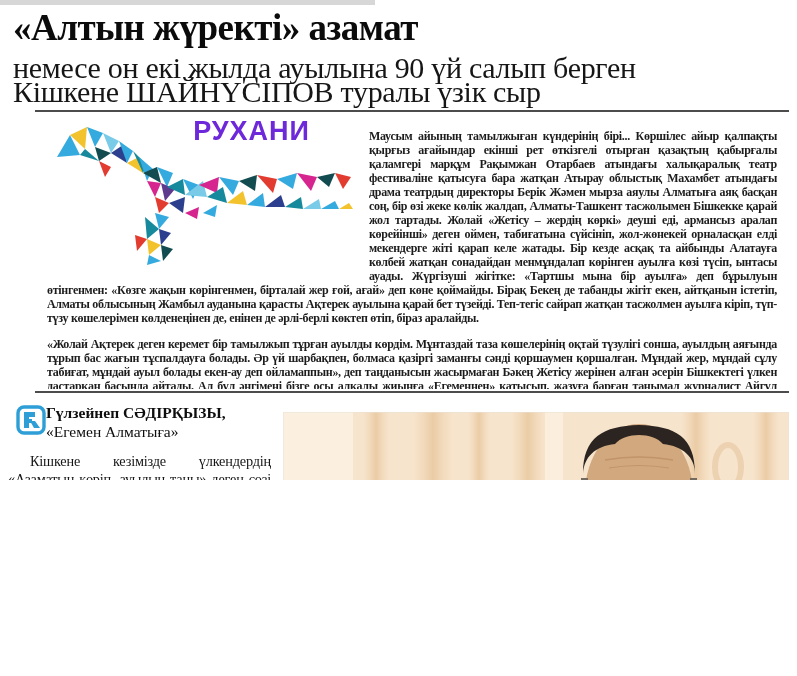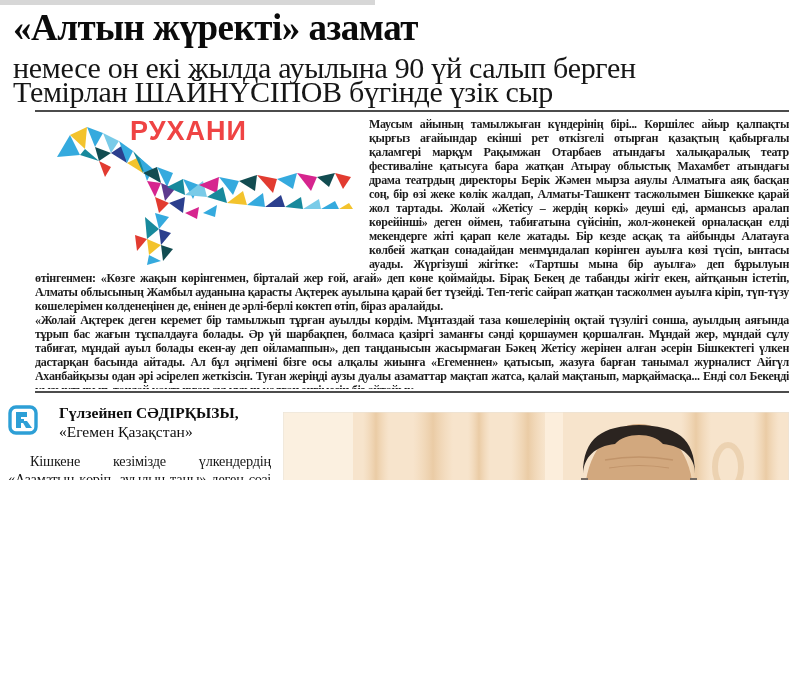--- a/index.html
+++ b/index.html
@@ -17,34 +17,34 @@
     font-size:30px;line-height:24px;color:#161616;letter-spacing:-0.3px;
   }
   .rule{position:absolute;left:35px;width:754px;height:2px;background:#4c4c4c;}
   .rule-top{top:110px;}
   .rule-mid{top:391px;}
   .intro{
     position:absolute;left:35px;top:117px;width:754px;height:272px;overflow:hidden;
     text-align:justify;font-size:12px;line-height:14px;font-weight:bold;
     letter-spacing:-0.3px;color:#1c1c1c;
   }
-  .intro p{margin:0;}
+  .intro p{margin:12px;}
   .logo-float{
     position:relative;float:left;width:322px;height:152px;margin:0 12px 2px 0;
   }
   .logo-float svg{position:absolute;left:0;top:0;}
   .logo-text{
-    position:absolute;left:95px;top:0;width:180px;text-align:left;
+    position:absolute;left:95px;top:0;width:180px;text-align:right;
     font-family:"Liberation Sans","DejaVu Sans",sans-serif;font-weight:bold;
-    font-size:27px;line-height:28px;color:#ef4444;letter-spacing:1px;
+    font-size:27px;line-height:28px;color:#6d28d9;letter-spacing:1px;
   }
   .left-col{
     position:absolute;left:8px;top:403px;width:263px;height:270px;overflow:hidden;
   }
-  .byline{display:flex;gap:21px;align-items:flex-start;}
+  .byline{display:flex;gap:0;align-items:flex-start;margin-left:8px;}
   .ek-logo{flex:0 0 30px;width:30px;height:30px;margin-top:2px;}
   .byline-author{font-size:15.5px;font-weight:bold;color:#0e0e0e;line-height:19px;}
   .byline-paper{font-size:15.5px;color:#0e0e0e;line-height:19px;}
   .col-par{
     margin:11px 0 0 0;text-align:justify;text-indent:22px;
     font-size:14.3px;line-height:18.4px;letter-spacing:-0.2px;color:#151515;
   }
   .photo{
     position:absolute;left:283px;top:412px;width:506px;height:261px;overflow:hidden;
   }
@@ -54,21 +54,21 @@
 <body>
 
 <div class="page">
 
   <div class="top-strip"></div>
 
   <h1 class="headline">«Алтын жүректі» азамат</h1>
 
   <div class="subtitle">
     <span>немесе он екі жылда ауылына 90 үй салып берген</span><br>
-    <span>Темірлан ШАЙНҮСІПОВ бүгінде үзік сыр</span>
+    <span>Кішкене ШАЙНҮСІПОВ туралы үзік сыр</span>
   </div>
 
   <div class="rule rule-top"></div>
 
   <div class="intro">
     <div class="logo-float">
       <svg width="322" height="152" viewBox="0 0 322 152">
 
         <polygon points="22,40 35,18 45,38" fill="#35aade"></polygon>
         <polygon points="35,18 52,10 50,32" fill="#f3c32d"></polygon>
@@ -135,21 +135,21 @@
     <div class="byline">
       <svg class="ek-logo" viewBox="0 0 30 30">
         <rect x="2" y="2" width="26" height="26" rx="6" fill="none" stroke="#2d9fd6" stroke-width="3.4"></rect>
         <rect x="8" y="7" width="5" height="16" fill="#2d9fd6"></rect>
         <rect x="8" y="7" width="11" height="5" fill="#2d9fd6"></rect>
         <rect x="8" y="14" width="8" height="4" fill="#2d9fd6"></rect>
         <polygon points="14,16 19,16 24,23 18,23" fill="#2d9fd6"></polygon>
       </svg>
       <div>
         <div class="byline-author">Гүлзейнеп СӘДІРҚЫЗЫ,</div>
-        <div class="byline-paper">«Егемен Қазақстан»</div>
+        <div class="byline-paper">«Егемен Алматыға»</div>
       </div>
     </div>
     <p class="col-par">Кішкене кезімізде үлкендердің «Азаматын көріп, ауылын таны» деген сөзі құлағымызда қалғанмен, бүгінде оны өзгертіп «басшысын көріп – ауылын таны» деп өзгертіп айтсақ, еш сөкеттігі жоқ шығар. Өйткені құм ішіндегі алтын сияқты, елге істеген ісін бәлсінбейтін, жақсылық жасаса жар салмайтын, аттандамайтын елеусіздеу жүріп-ақ қыруар шаруаның бетін қайырып, өз ар-ожданының алдында адал еңбегін ту ететін арда азаматтар болады. Міне, сондай азаматтың бірі – Ақтерек ауылының төл тумасы, тұңғиық терең судың білінбей ағатын ағысы сияқты, салмақты да сабырлы мінезге бай, Абай хакім айтпақшы, «ақырын жүріп, анық басатын» Темірлан</p>
   </div>
 
   <div class="photo">
     <svg width="506" height="261" viewBox="0 0 506 261">
       <defs>
         <pattern id="plaid" width="14" height="14" patternUnits="userSpaceOnUse">
           <rect width="14" height="14" fill="#4781b5"></rect>

